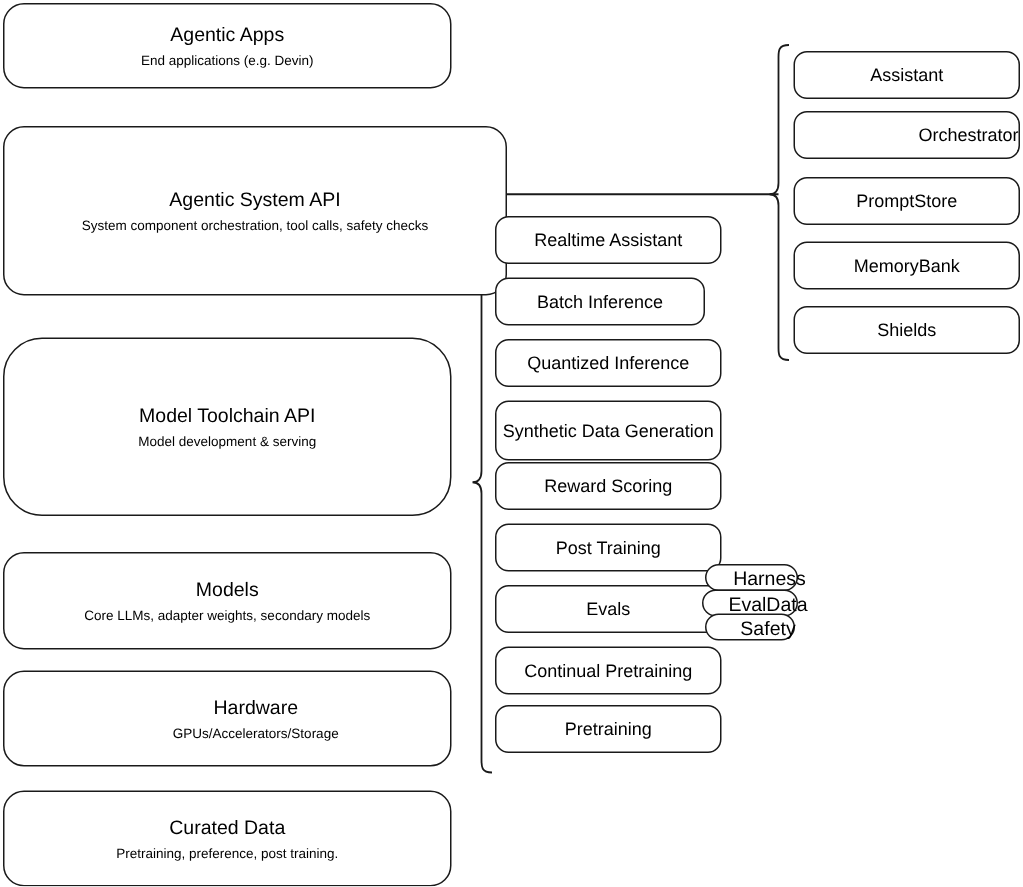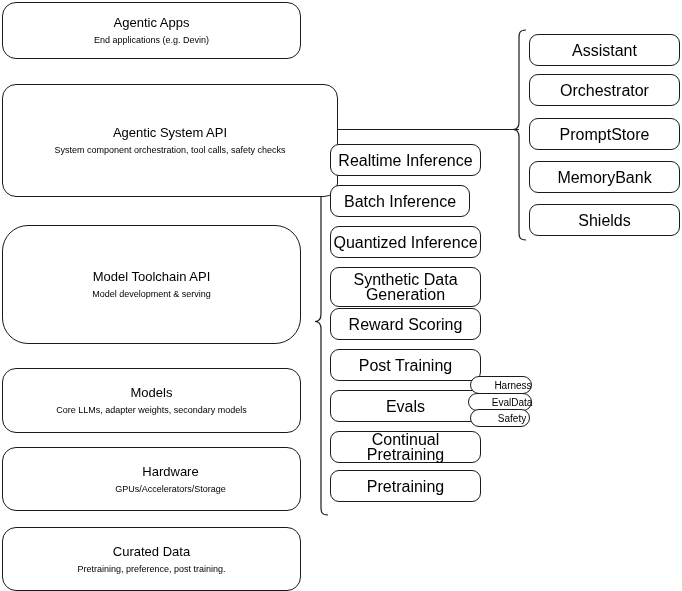--- a/index.html
+++ b/index.html
@@ -41,27 +41,27 @@
   }
   .layer .subtitle {
     font-size: 9px;
     line-height: 12px;
     margin-top: 3px;
     color: #000;
   }
   
   .chip {
     border-radius: 9px;
-    font-size: 16px;
+    font-size: 12px;
     line-height: 15px;
   }
   
   .pill {
     border-radius: 999px;
-    font-size: 10px;
+    font-size: 13px;
     line-height: 13px;
     z-index: 5;
     padding-left: 24px;
   }
   .svg-layer {
     position: absolute;
     left: 0;
     top: 0;
     width: 682px;
     height: 591px;
@@ -123,21 +123,21 @@
     <div class="title">Hardware</div>
     <div class="subtitle">GPUs/Accelerators/Storage</div>
   </div>
 
   <div class="node layer" style="left:2px; top:527px; width:299px; height:64px;">
     <div class="title">Curated Data</div>
     <div class="subtitle">Pretraining, preference, post training.</div>
   </div>
 
   <div class="node chip" style="left:330px; top:144px; width:151px; height:32px;">
-    <span>Realtime Inference</span>
+    <span>Realtime Assistant</span>
   </div>
   <div class="node chip" style="left:330px; top:185px; width:140px; height:32px;">
     <span>Batch Inference</span>
   </div>
   <div class="node chip" style="left:330px; top:226px; width:151px; height:32px;">
     <span>Quantized Inference</span>
   </div>
   <div class="node chip" style="left:330px; top:267px; width:151px; height:40px;">
     <span>Synthetic Data Generation</span>
   </div>
@@ -163,21 +163,21 @@
   <div class="node pill" style="left:468px; top:393px; width:64px; height:18px;">
     <span>EvalData</span>
   </div>
   <div class="node pill" style="left:470px; top:409px; width:60px; height:18px;">
     <span>Safety</span>
   </div>
 
   <div class="node chip" style="left:529px; top:34px; width:151px; height:32px;">
     <span>Assistant</span>
   </div>
-  <div class="node chip" style="left:529px; top:74px; width:151px; height:32px;">
+  <div class="node chip" style="left:529px; top:74px; width:151px; height:32px;align-items:flex-end;">
     <span>Orchestrator</span>
   </div>
   <div class="node chip" style="left:529px; top:118px; width:151px; height:32px;">
     <span>PromptStore</span>
   </div>
   <div class="node chip" style="left:529px; top:161px; width:151px; height:32px;">
     <span>MemoryBank</span>
   </div>
   <div class="node chip" style="left:529px; top:204px; width:151px; height:32px;">
     <span>Shields</span>

